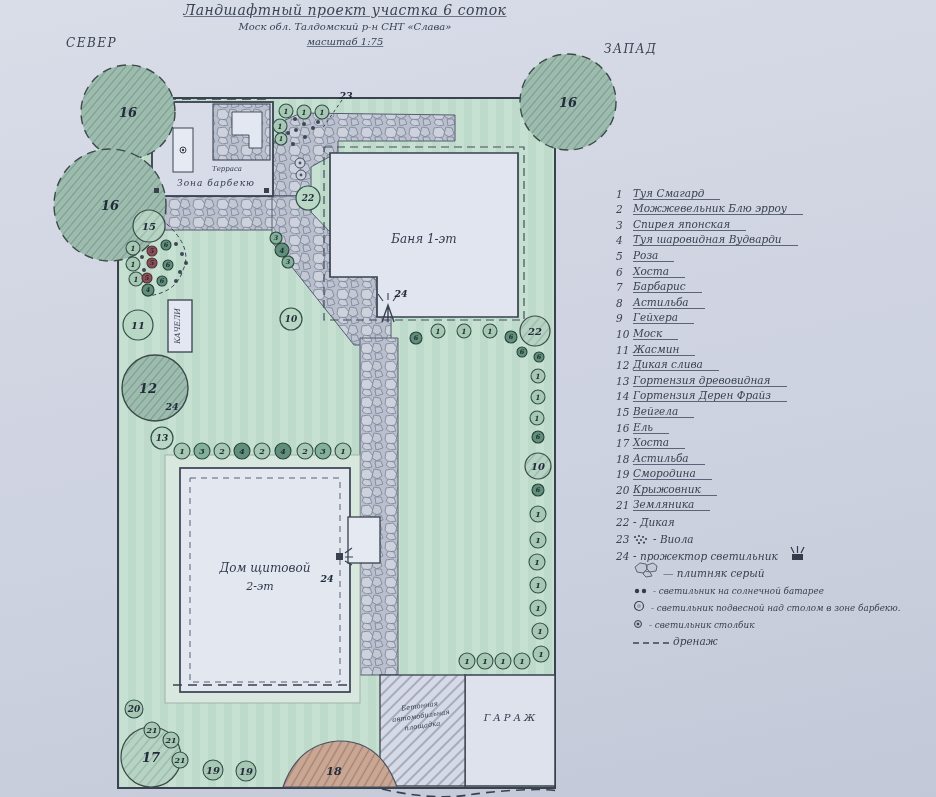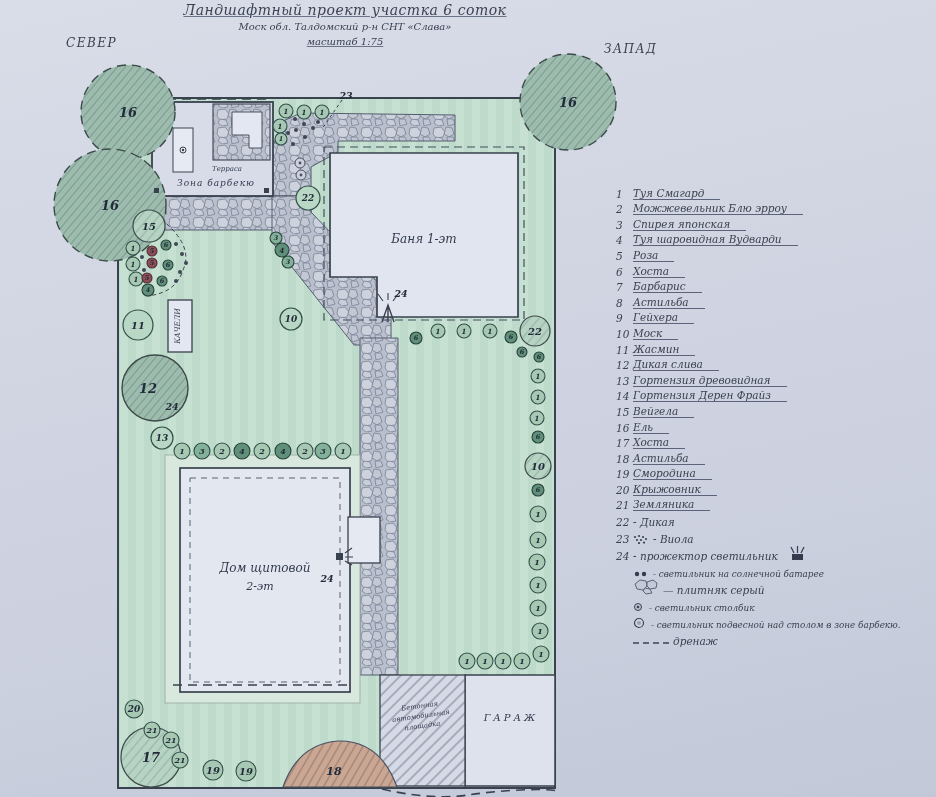--- a/index.html
+++ b/index.html
@@ -581,63 +581,63 @@
       <div class="li gap">
         <span class="lnum">24</span>
         <span class="ltxt nou">- прожектор светильник</span>
         <span class="licon" style="margin-left:6px">
           <svg width="20" height="17">
             <rect x="4" y="10" width="11" height="6" fill="#343b4c"></rect>
             <path d="M6,9 L3,3 M9.5,9 L9.5,2 M13,9 L16,3" stroke="#343b4c" stroke-width="1.2" fill="none"></path>
           </svg>
         </span>
       </div>
-      <div class="li sm gap">
-        <span class="lnum"></span>
-        <span class="licon">
-          <svg width="16" height="8">
-            <circle cx="4" cy="4" r="2.2" fill="#343b4c"></circle>
-            <circle cx="11" cy="4" r="2.2" fill="#343b4c"></circle>
-          </svg>
-        </span>
-        <span class="ltxt nou">- светильник на солнечной батарее</span>
-      </div>
       <div class="li gap">
         <span class="lnum"></span>
         <span class="licon">
           <svg width="26" height="17">
             <g fill="#c3c9d6" stroke="#5c6576" stroke-width="1">
               <path d="M2,6 l5,-4 6,1 1,5 -4,4 -6,-1 z"></path>
               <path d="M14,4 l6,-2 4,3 -1,5 -6,1 -3,-3 z"></path>
               <path d="M12,10 l5,1 2,4 -6,1 -3,-3 z"></path>
             </g>
           </svg>
         </span>
         <span class="ltxt nou">— плитняк серый</span>
       </div>
       <div class="li sm gap">
         <span class="lnum"></span>
         <span class="licon">
-          <svg width="12" height="10">
-            <circle cx="5" cy="5" r="3.5" fill="#b9c0cf" stroke="#3c4353"></circle>
-            <circle cx="5" cy="5" r="1.3" fill="#3c4353"></circle>
+          <svg width="16" height="8">
+            <circle cx="4" cy="4" r="2.2" fill="#343b4c"></circle>
+            <circle cx="11" cy="4" r="2.2" fill="#343b4c"></circle>
           </svg>
         </span>
-        <span class="ltxt nou">- светильник столбик</span>
+        <span class="ltxt nou">- светильник на солнечной батарее</span>
       </div>
       <div class="li sm gap">
         <span class="lnum"></span>
         <span class="licon">
           <svg width="14" height="12">
             <circle cx="6" cy="6" r="4.5" fill="#cdd2de" stroke="#3c4353" stroke-width="1.2"></circle>
             <circle cx="6" cy="6" r="2" fill="#9aa2b4"></circle>
           </svg>
         </span>
         <span class="ltxt nou">- светильник подвесной над столом  в зоне  барбекю.</span>
       </div>
+      <div class="li sm gap">
+        <span class="lnum"></span>
+        <span class="licon">
+          <svg width="12" height="10">
+            <circle cx="5" cy="5" r="3.5" fill="#b9c0cf" stroke="#3c4353"></circle>
+            <circle cx="5" cy="5" r="1.3" fill="#3c4353"></circle>
+          </svg>
+        </span>
+        <span class="ltxt nou">- светильник столбик</span>
+      </div>
       <div class="li gap">
         <span class="lnum"></span>
         <span class="licon">
           <svg width="36" height="6">
             <path d="M0,3 H36" stroke="#3c4353" stroke-width="1.4" stroke-dasharray="6,4"></path>
           </svg>
         </span>
         <span class="ltxt nou">дренаж</span>
       </div>
     </div>

